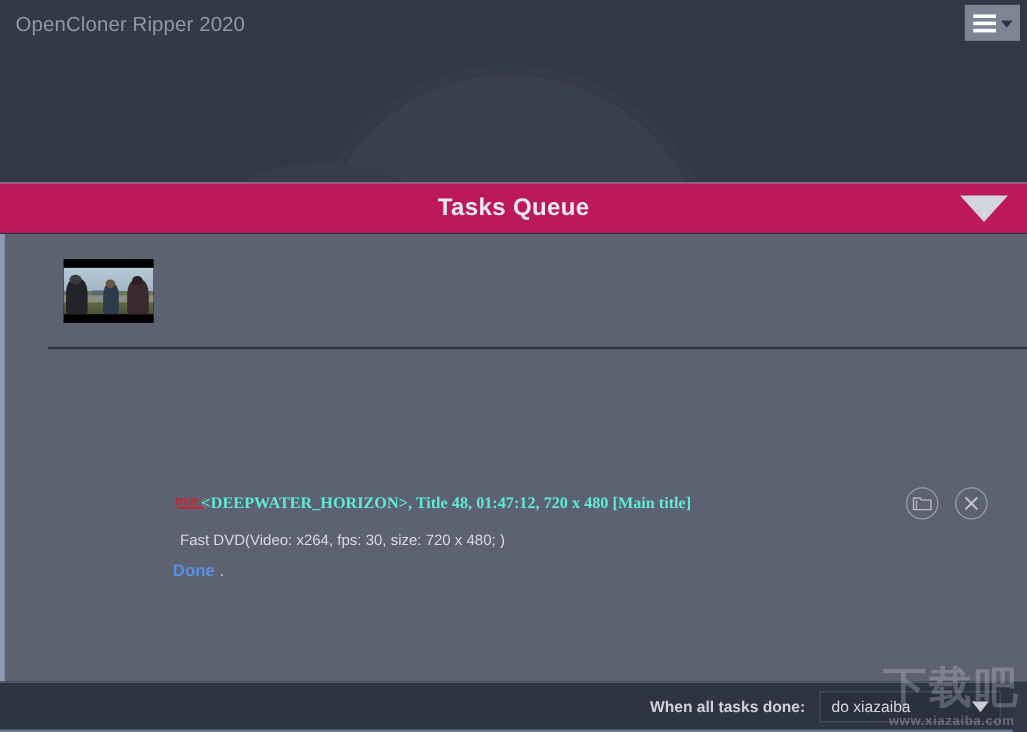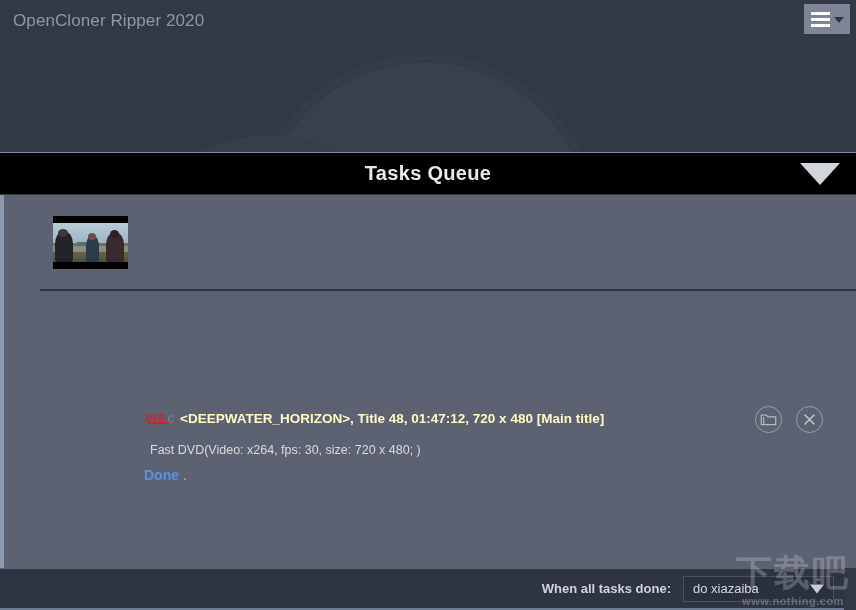--- a/index.html
+++ b/index.html
@@ -96,21 +96,21 @@
     margin-top: 2px;
   }
 
   
   .queue-bar {
     position: absolute;
     left: 0;
     top: 152px;
     width: 856px;
     height: 43px;
-    background: #000000;
+    background: #be185d;
     border-top: 1px solid #7e8ba4;
     border-bottom: 1px solid #2f3441;
     box-sizing: border-box;
     display: flex;
     align-items: center;
     justify-content: center;
   }
   .queue-title {
     font-size: 20px;
     font-weight: bold;
@@ -212,26 +212,27 @@
     position: absolute;
     left: 105px;
     top: 217px;
     width: 28px;
     height: 15px;
     display: block;
   }
 
   .task-title {
     position: absolute;
-    left: 140px;
+    left: 128px;
     top: 216px;
     font-size: 13.5px;
     font-weight: bold;
-    color: #fef9c3;
+    color: #5eead4;
     white-space: nowrap;
+    font-family: Liberation Serif, serif;
   }
   .task-sub {
     position: absolute;
     left: 110px;
     top: 248px;
     font-size: 12.5px;
     color: #d8dade;
     white-space: nowrap;
     text-align: center;
   }
@@ -429,16 +430,16 @@
   <div class="bottom-bar">
     <div class="bb-label">When all tasks done:</div>
     <div class="bb-select">
       <span class="bb-select-value">do xiazaiba</span>
       <span class="bb-select-caret"></span>
     </div>
   </div>
 
   <div class="watermark">
     <div class="wm-cn">下载吧</div>
-    <div class="wm-url">www.nothing.com</div>
+    <div class="wm-url">www.xiazaiba.com</div>
   </div>
 
 </div>
 
 </body></html>

